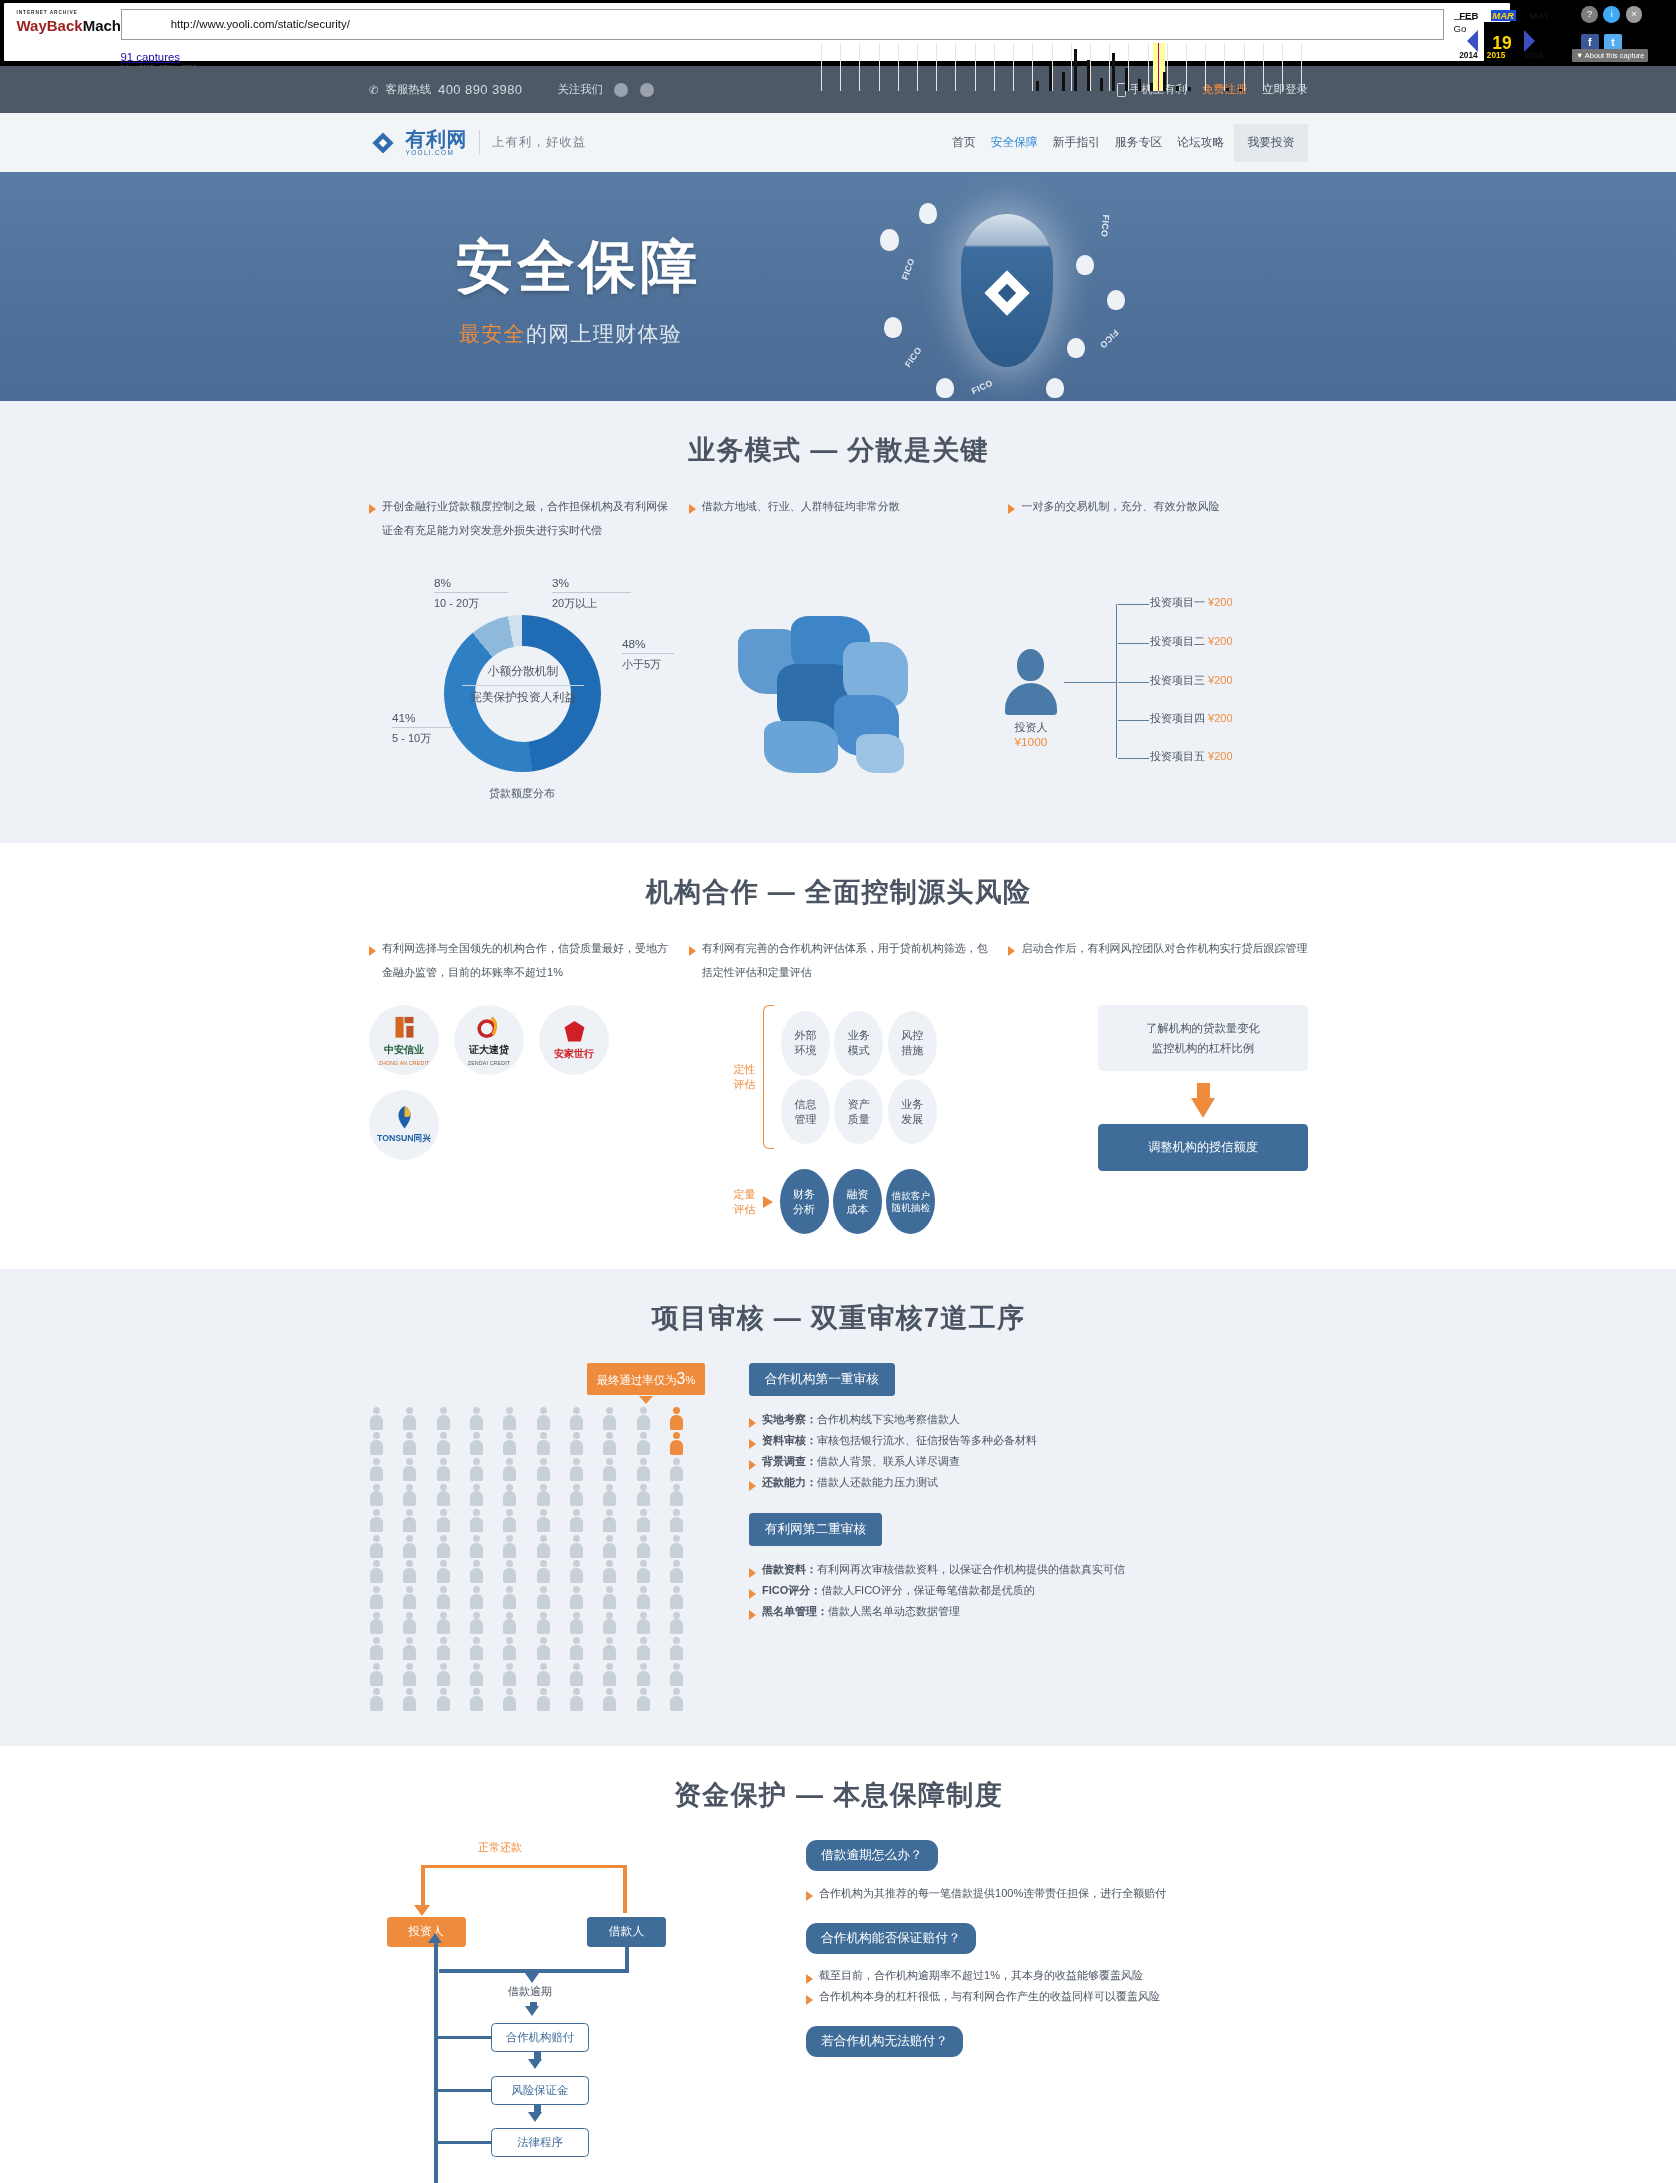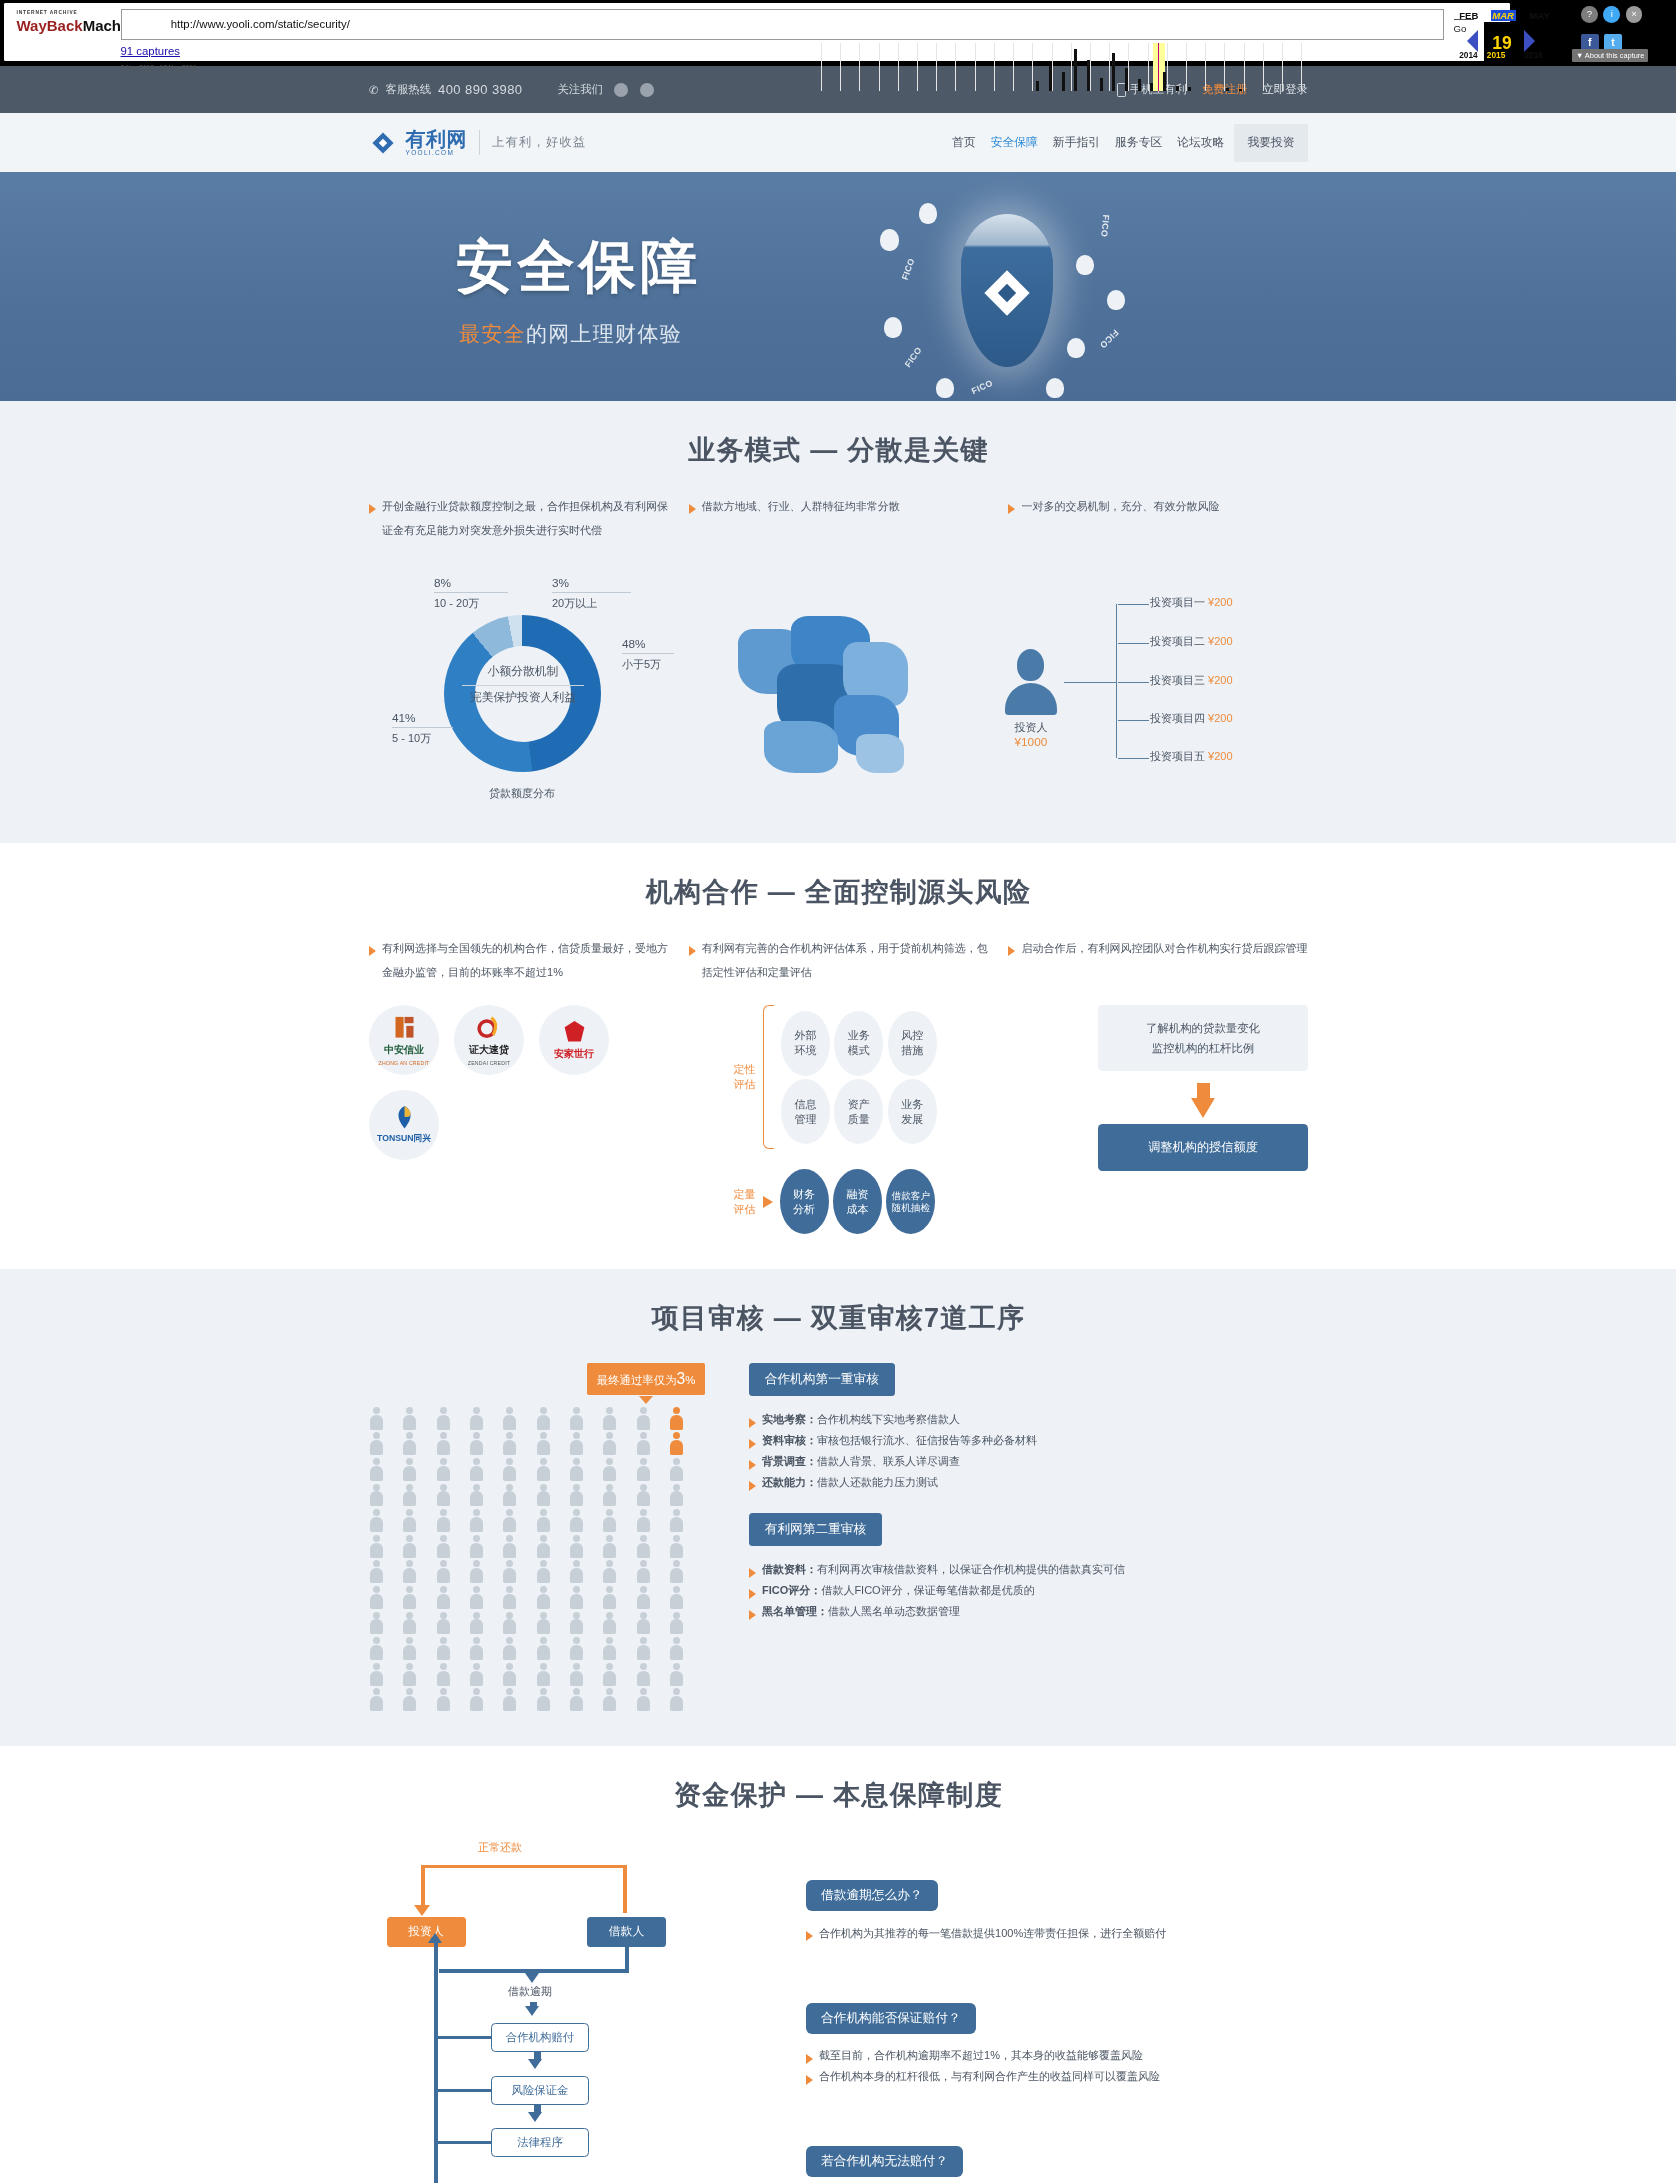--- a/index.html
+++ b/index.html
@@ -12,21 +12,21 @@
   #wayback { width:1677px; height:66px; background:#000; position:relative; }
   .wb-inner { position:absolute; left:3.5px; top:2.6px; width:1506px; height:58px; background:#fff; border-radius:1.3px; }
   .wb-logo { position:absolute; left:13px; top:7.9px; width:105px; }
   .wb-logo .ia { font-size:4.8px; letter-spacing:0.9px; color:#333; font-weight:bold; }
   .wb-logo .wm { font-size:15px; font-weight:bold; line-height:15px; margin-top:2.6px; }
   .wb-logo .wm .w1{color:#9a1f1f;} .wb-logo .wm .w2{color:#111;}
   .wb-urlbar { position:absolute; left:117px; top:6.1px; width:1323px; height:31px; border:0.9px solid #999; background:#fff; }
   .wb-urlbar span { display:block; padding:8.7px 5.2px; font-size:11.4px; color:#111; font-family:"Liberation Sans",sans-serif;margin-left:44px; }
   .wb-go { position:absolute; left:1450px; top:16.6px; font-size:9.6px; color:#222; }
   .wb-go:before { content:""; display:block; width:20px; height:0.9px; background:#555; margin-bottom:2.6px;}
-  .wb-caps { position:absolute; left:117px; top:42px; font-size:11.4px; color:#1a0dab; text-decoration:underline; }
+  .wb-caps { position:absolute; left:117px; top:48px; font-size:11.4px; color:#1a0dab; text-decoration:underline; }
   .wb-range { position:absolute; left:117px; top:61px; font-size:6.5px; color:#555; }
   .wb-spark { position:absolute; left:817px; top:40px; width:502px; height:48px; }
   .wb-spark .gl { position:absolute; top:0; width:0.4px; height:48px; background:#e4e4e4; }
   .wb-spark .bar { position:absolute; bottom:0; width:3.1px; background:#111; }
   .wb-spark .hl { position:absolute; top:0; width:12.2px; height:48px; background:#ffff99; }
   .wb-spark .pin { position:absolute; top:0; width:0.9px; height:48px; background:#c0007f; }
   .wb-dates { position:absolute; left:1454px; top:2.6px; width:114px; height:58px; }
   .wb-m { position:absolute; font-size:9.6px; font-weight:bold; color:#111; top:5.2px;}
   .wb-mprev{left:1.7px;} .wb-mcur{left:33px;color:#ffd400;background:#1d4ed8;padding:0 1.7px;font-style:italic;} .wb-mnext{left:72px;}
   .wb-day { position:absolute; left:26px; top:16.6px; width:37px; height:42px; background:#000; color:#ffd400; font-size:17.5px; font-weight:bold; text-align:center; line-height:42px;}
@@ -166,21 +166,21 @@
   .flow .pill{position:absolute;border-radius:3.5px;color:#fff;text-align:center;padding:7px 0;font-size:11.8px;}
   .flow .pill.or{background:#ef8b3c;}
   .flow .pill.bl{background:#3f6c99;}
   .flow .obox{position:absolute;border:0.9px solid #3f6c99;border-radius:4.4px;color:#3f6c99;text-align:center;padding:6.1px 0;font-size:11.4px;background:#fff;}
   .flow .lbl{position:absolute;font-size:11px;}
   .flow .lbl.or{color:#ef8b3c;}
   .flow .ln{position:absolute;background:#3f6c99;}
   .flow .ln.or{background:#ef8b3c;}
   .flow .ar{position:absolute;width:0;height:0;}
   .faq{width:502px;}
-  .faqchip{display:inline-block;background:#3f6c99;color:#fff;font-size:12.7px;padding:7px 15px;border-radius:6px;margin-bottom:11.4px;margin-top:40px;}
+  .faqchip{display:inline-block;background:#3f6c99;color:#fff;font-size:12.7px;padding:7px 15px;border-radius:11px;margin-bottom:11.4px;}
   .faqlist{margin-bottom:19px;}
   .faqitem{display:flex;gap:6.1px;font-size:11px;line-height:21px;color:#4a5462;}
 </style>
 </head>
 <body>
 
 <div id="wayback">
   <div class="wb-inner">
     <div class="wb-logo">
       <div class="ia">INTERNET ARCHIVE</div>

